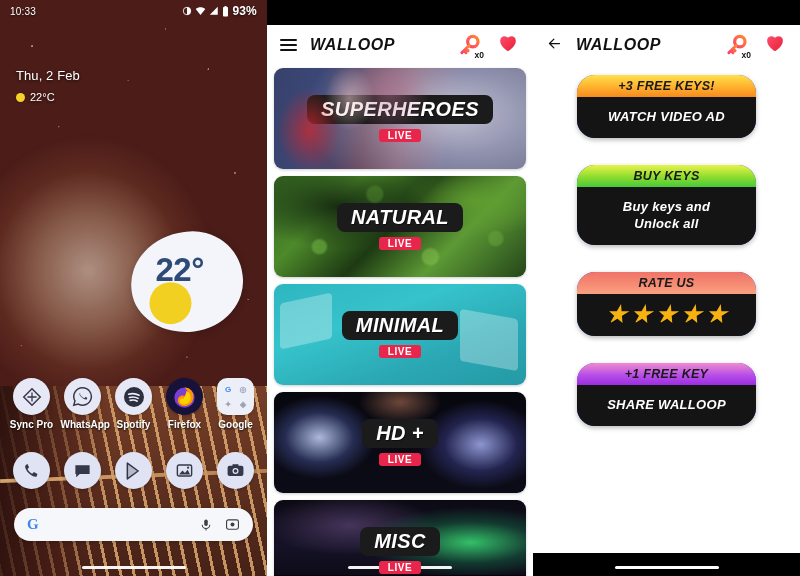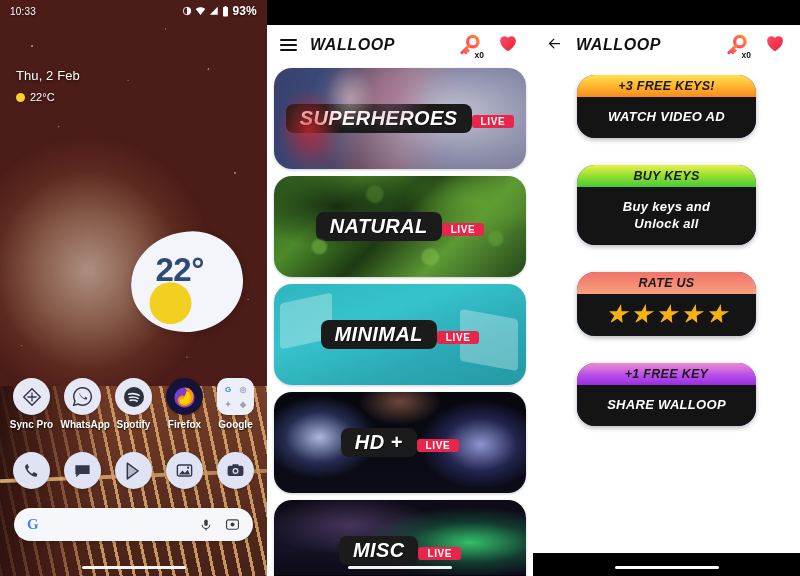--- a/index.html
+++ b/index.html
@@ -157,23 +157,23 @@
   .key-wrap { position: relative; width: 28px; height: 26px; display:flex; align-items:center; justify-content:center; }
   .key-wrap .kx {
     position: absolute; right: -1px; bottom: -2px;
     font-size: 8.5px; font-weight: 800; color: #111;
   }
   .hamb { width: 17px; display: flex; flex-direction: column; gap: 3px; }
   .hamb i { display:block; height: 2px; background: #111; border-radius: 1px; }
 
   .cards { flex: 1; overflow: hidden; padding: 3px 7px 0; }
   .cat-card {
-    position: relative; height: 101px; border-radius: 18px; overflow: hidden;
+    position: relative; height: 101px; border-radius: 9px; overflow: hidden;
     margin-bottom: 7px; display: flex; align-items: center; justify-content: center;
-    flex-direction: row; box-shadow: 0 1px 3px rgba(0,0,0,.2);
+    flex-direction: column; box-shadow: 0 1px 3px rgba(0,0,0,.2);
   }
   .cat-pill {
     background: #1b1b1b; color: #fff; border-radius: 8px;
     padding: 4px 14px; font-size: 20px; font-weight: 800; font-style: italic;
     letter-spacing: .4px; line-height: 1.05;
     text-shadow: 1px 1px 0 rgba(0,0,0,.5);
   }
   .live-pill {
     margin-top: 5px; background: #e8254b; color: #fff;
     border-radius: 3px; padding: 1px 9px;

